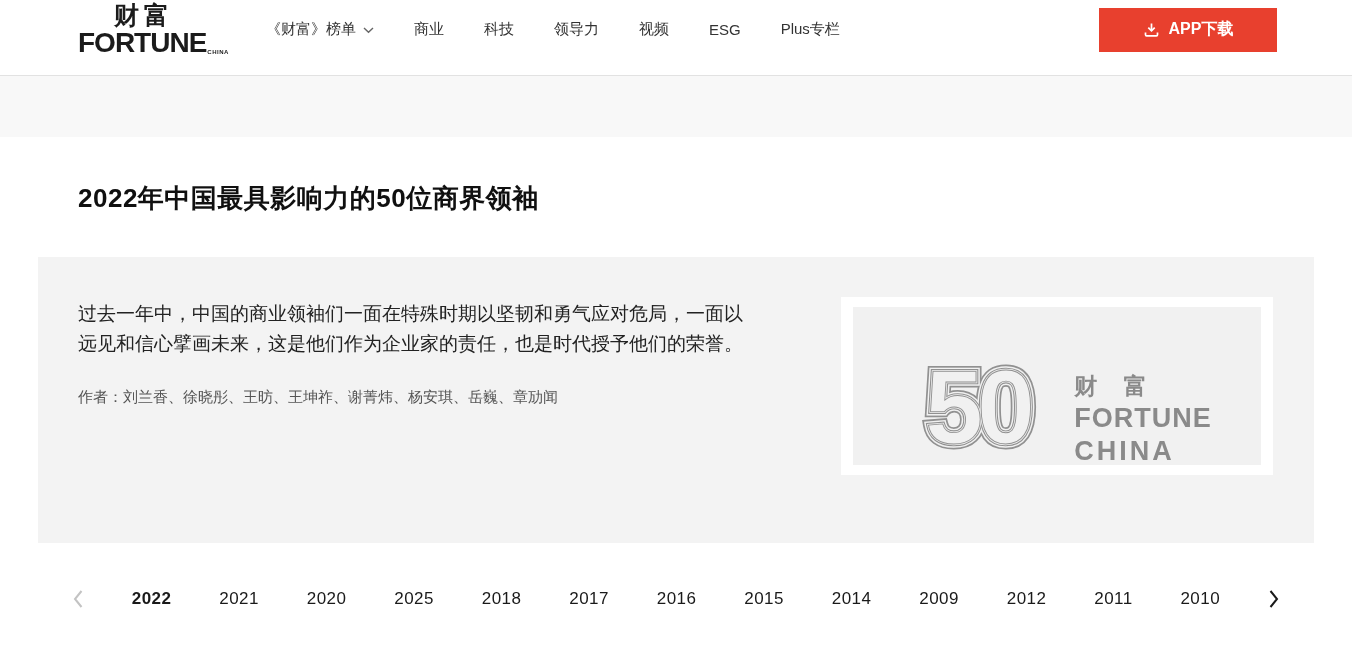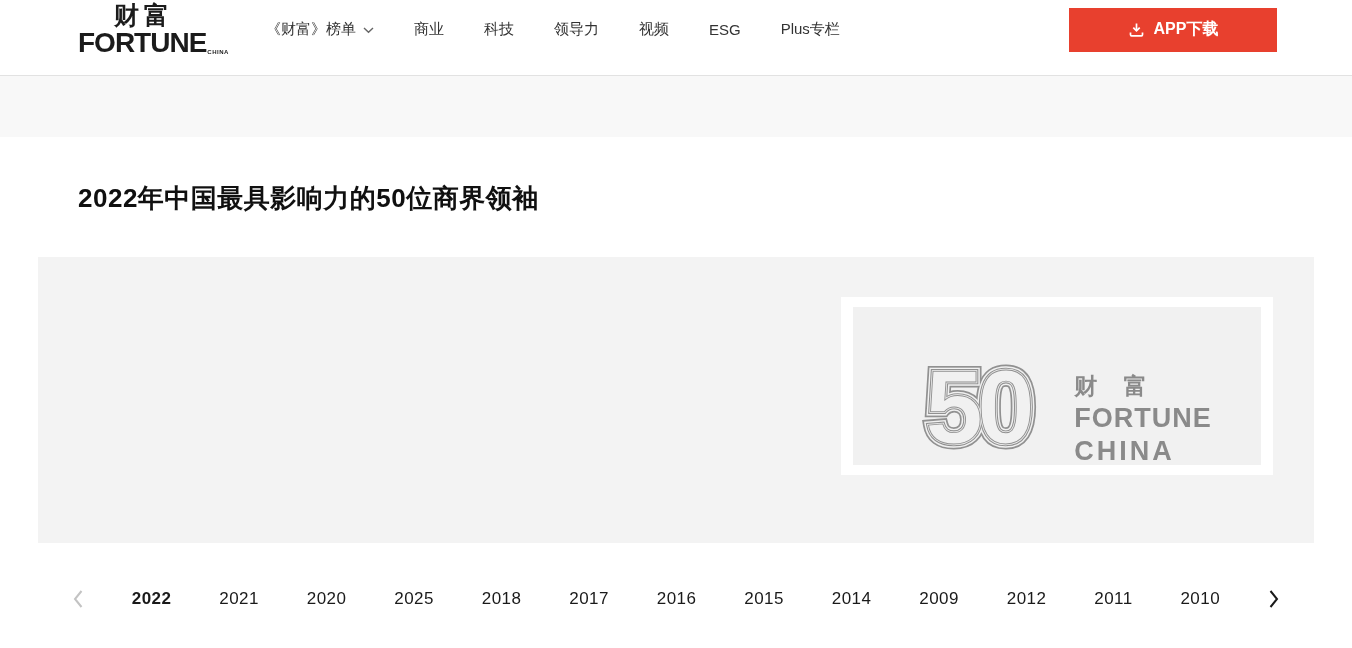--- a/index.html
+++ b/index.html
@@ -14,21 +14,21 @@
   .logo-cn { font-size:25px; font-weight:bold; letter-spacing:5px; margin-left:36px; }
   .logo-en-row { display:flex; align-items:flex-end; margin-top:1px; }
   .logo-en { font-size:28px; font-weight:bold; letter-spacing:-1px; }
   .logo-sub { font-size:6px; font-weight:bold; letter-spacing:.5px; margin:0 0 2px 1px; }
 
   .nav { display:flex; align-items:center; margin-left:60px; gap:40px; }
   .nav-item { display:flex; align-items:center; gap:7px; font-size:15px; color:#333;
     cursor:pointer; white-space:nowrap; }
   .nav-item .chev { display:inline-flex; margin-top:2px; }
 
-  .app-btn { margin-left:auto; width:208px; height:44px; background:#e8402e; color:#fff;
+  .app-btn { margin-left:auto; width:178px; height:44px; background:#e8402e; color:#fff;
     display:flex; align-items:center; justify-content:center; gap:9px; font-size:16px;
     font-weight:bold; cursor:pointer; border:none; }
 
   
   .strip { height:61px; background:#f8f8f8; }
 
   
   .page-title { margin:44px 0 0 78px; font-size:26px; font-weight:bold; color:#101010;
     letter-spacing:.5px; }
 
@@ -106,20 +106,24 @@
     </span>
     <span>APP下载</span>
   </button>
 </div>
 
 <div class="strip"></div>
 
 <h1 class="page-title">2022年中国最具影响力的50位商界领袖</h1>
 
 <div class="card">
+  <div class="card-text">
+    <div class="card-summary">过去一年中，中国的商业领袖们一面在特殊时期以坚韧和勇气应对危局，一面以远见和信心擘画未来，这是他们作为企业家的责任，也是时代授予他们的荣誉。</div>
+    <div class="card-authors">作者：刘兰香、徐晓彤、王昉、王坤祚、谢菁炜、杨安琪、岳巍、章劢闻</div>
+  </div>
 
   <div class="img-card">
     <div class="img-inner">
       <svg width="150" height="118" viewBox="0 0 150 118">
         <g font-family="'Liberation Sans','DejaVu Sans',sans-serif" font-size="104" font-weight="bold" text-anchor="middle">
           <text x="75" y="96" fill="none" stroke="#919191" stroke-width="11" letter-spacing="-6">50</text>
           <text x="75" y="96" fill="none" stroke="#f1f1f1" stroke-width="7.5" letter-spacing="-6">50</text>
           <text x="75" y="96" fill="none" stroke="#919191" stroke-width="4.6" letter-spacing="-6">50</text>
           <text x="75" y="96" fill="none" stroke="#f1f1f1" stroke-width="2.4" letter-spacing="-6">50</text>
           <text x="75" y="96" fill="#f1f1f1" stroke="#919191" stroke-width="0.9" letter-spacing="-6">50</text>

